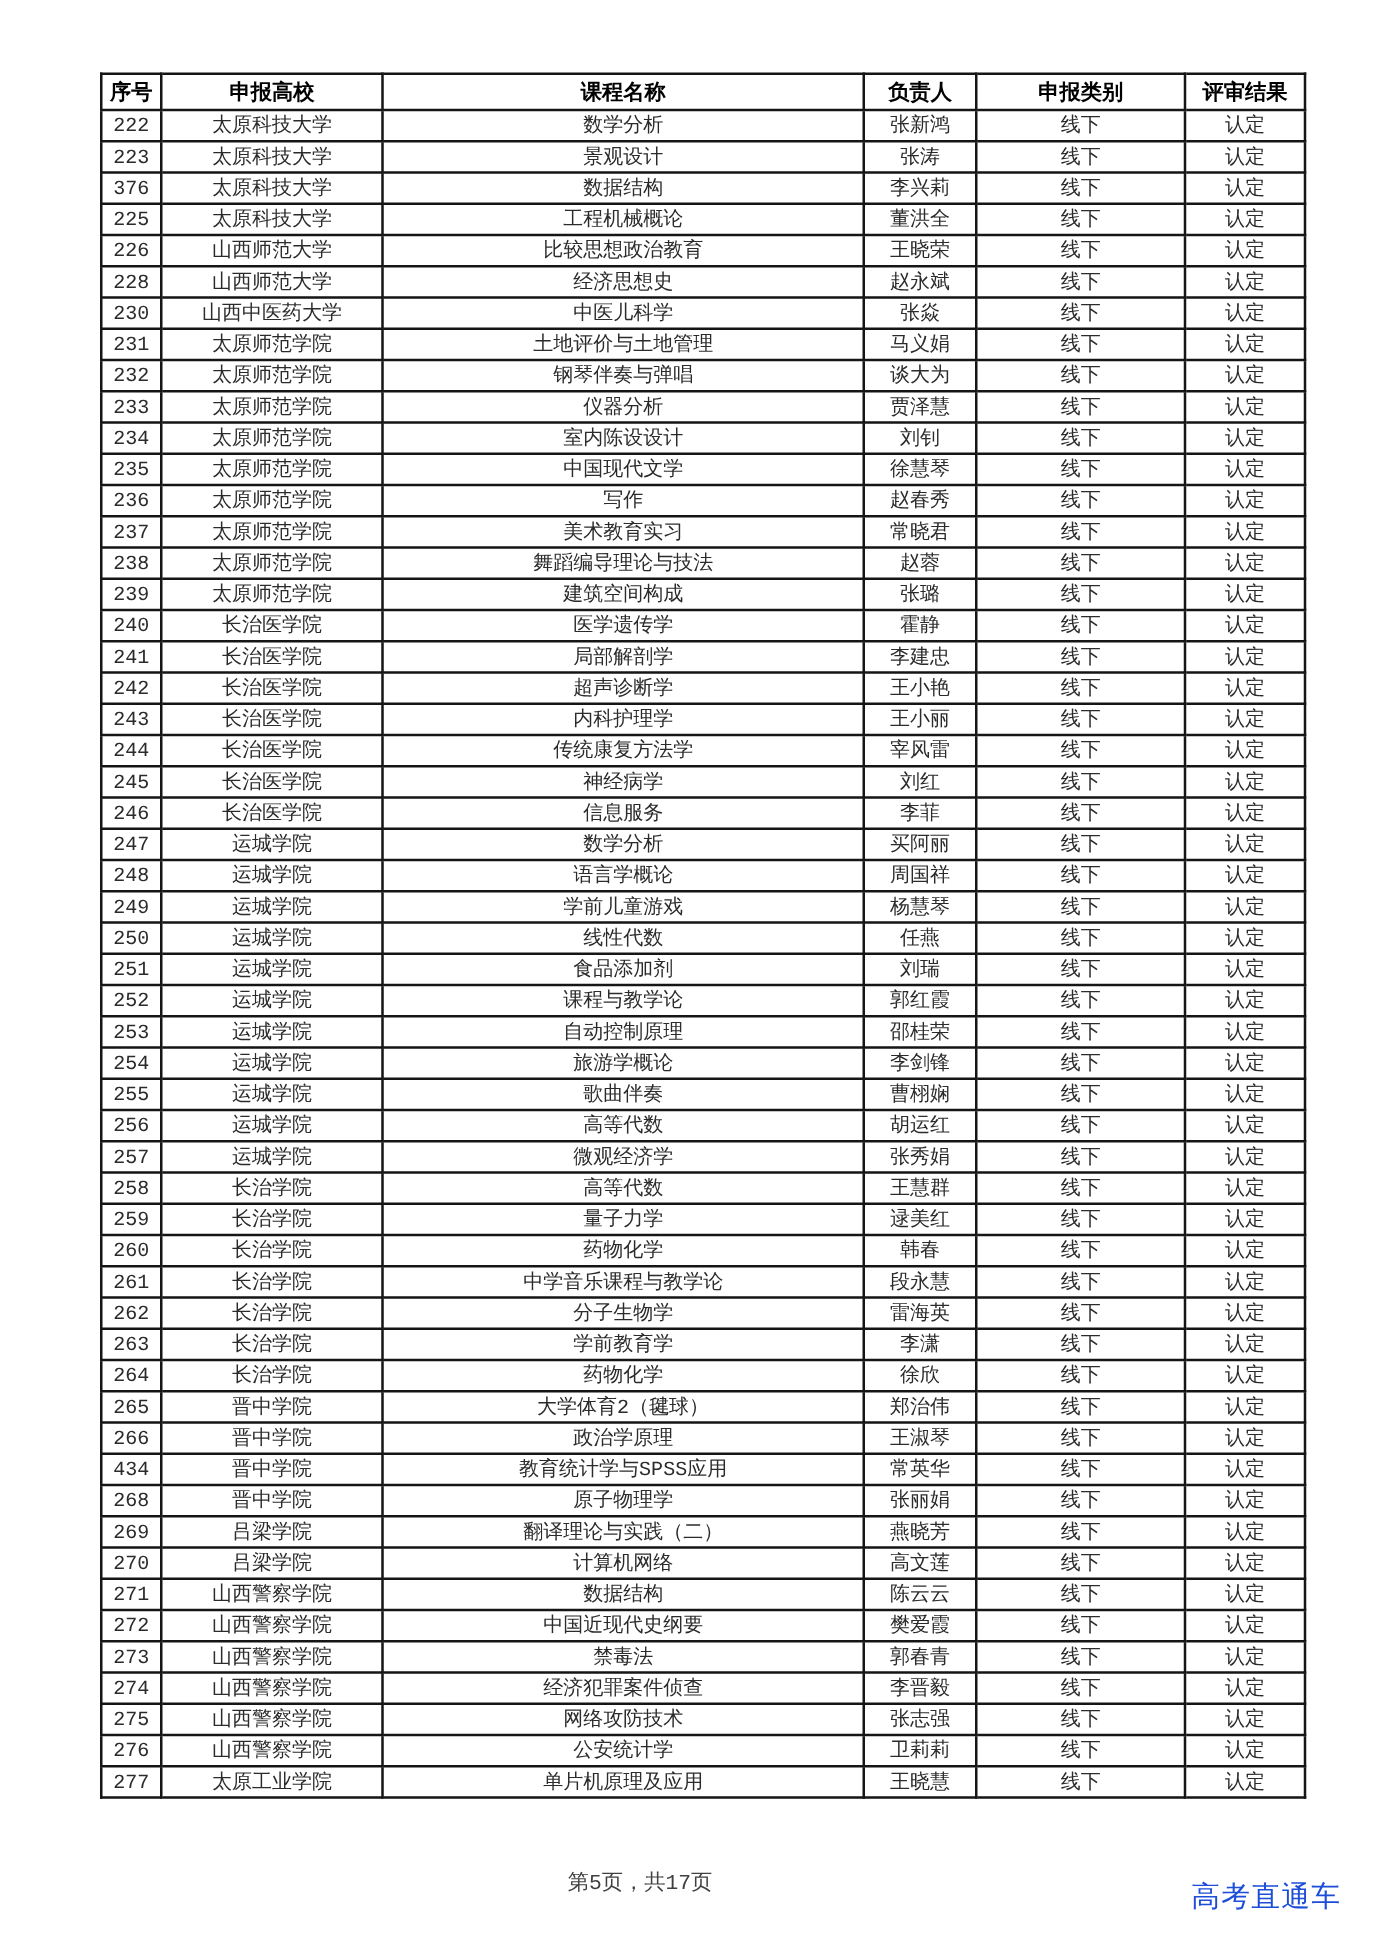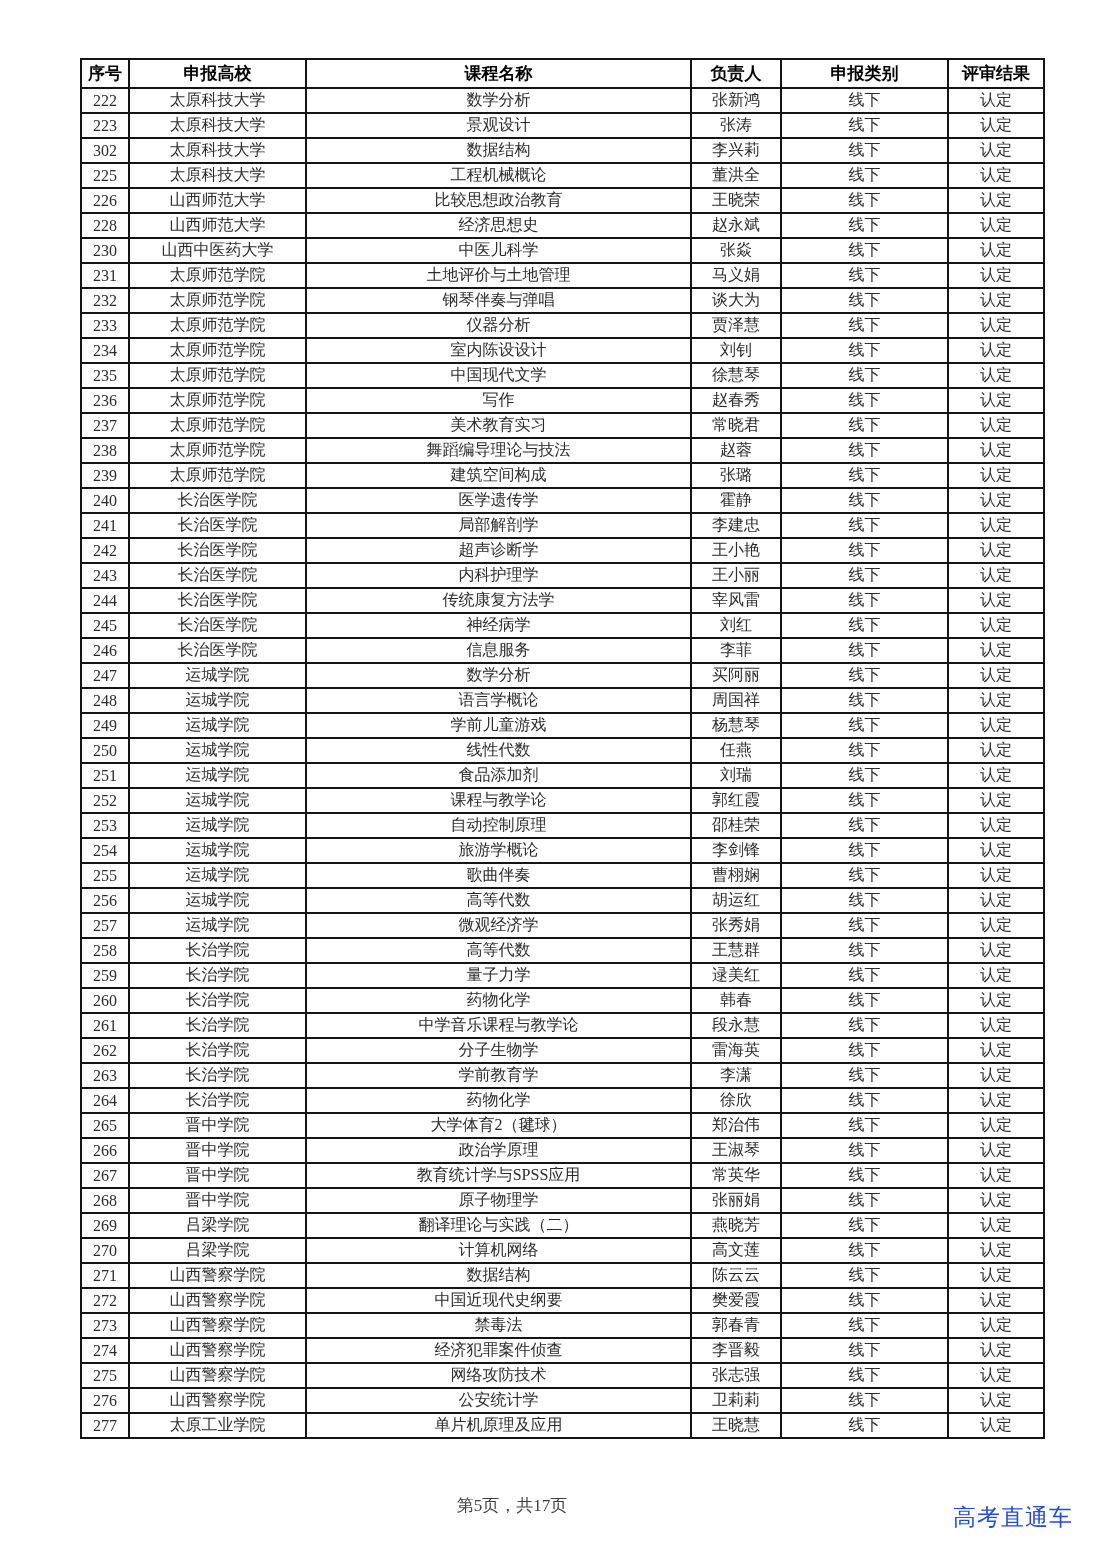--- a/index.html
+++ b/index.html
@@ -1,21 +1,21 @@
 <!DOCTYPE html>
 <html><head>
 <meta charset="utf-8">
 <style>
   html, body { margin: 0; padding: 0; background: #ffffff; }
   .page {
     position: relative;
     width: 1103px;
     height: 1559px;
     background: #ffffff;
-    font-family: Liberation Serif, serif;
+    font-family: Liberation Mono, monospace;
     color: #222222;
     overflow: hidden;
   }
   table.course-table {
     position: absolute;
     left: 80px;
     top: 58px;
     border-collapse: collapse;
     table-layout: fixed;
   }
@@ -92,21 +92,21 @@
         </tr>
         <tr>
           <td>223</td>
           <td>太原科技大学</td>
           <td>景观设计</td>
           <td>张涛</td>
           <td>线下</td>
           <td>认定</td>
         </tr>
         <tr>
-          <td>302</td>
+          <td>376</td>
           <td>太原科技大学</td>
           <td>数据结构</td>
           <td>李兴莉</td>
           <td>线下</td>
           <td>认定</td>
         </tr>
         <tr>
           <td>225</td>
           <td>太原科技大学</td>
           <td>工程机械概论</td>
@@ -420,21 +420,21 @@
         </tr>
         <tr>
           <td>266</td>
           <td>晋中学院</td>
           <td>政治学原理</td>
           <td>王淑琴</td>
           <td>线下</td>
           <td>认定</td>
         </tr>
         <tr>
-          <td>267</td>
+          <td>434</td>
           <td>晋中学院</td>
           <td>教育统计学与SPSS应用</td>
           <td>常英华</td>
           <td>线下</td>
           <td>认定</td>
         </tr>
         <tr>
           <td>268</td>
           <td>晋中学院</td>
           <td>原子物理学</td>

